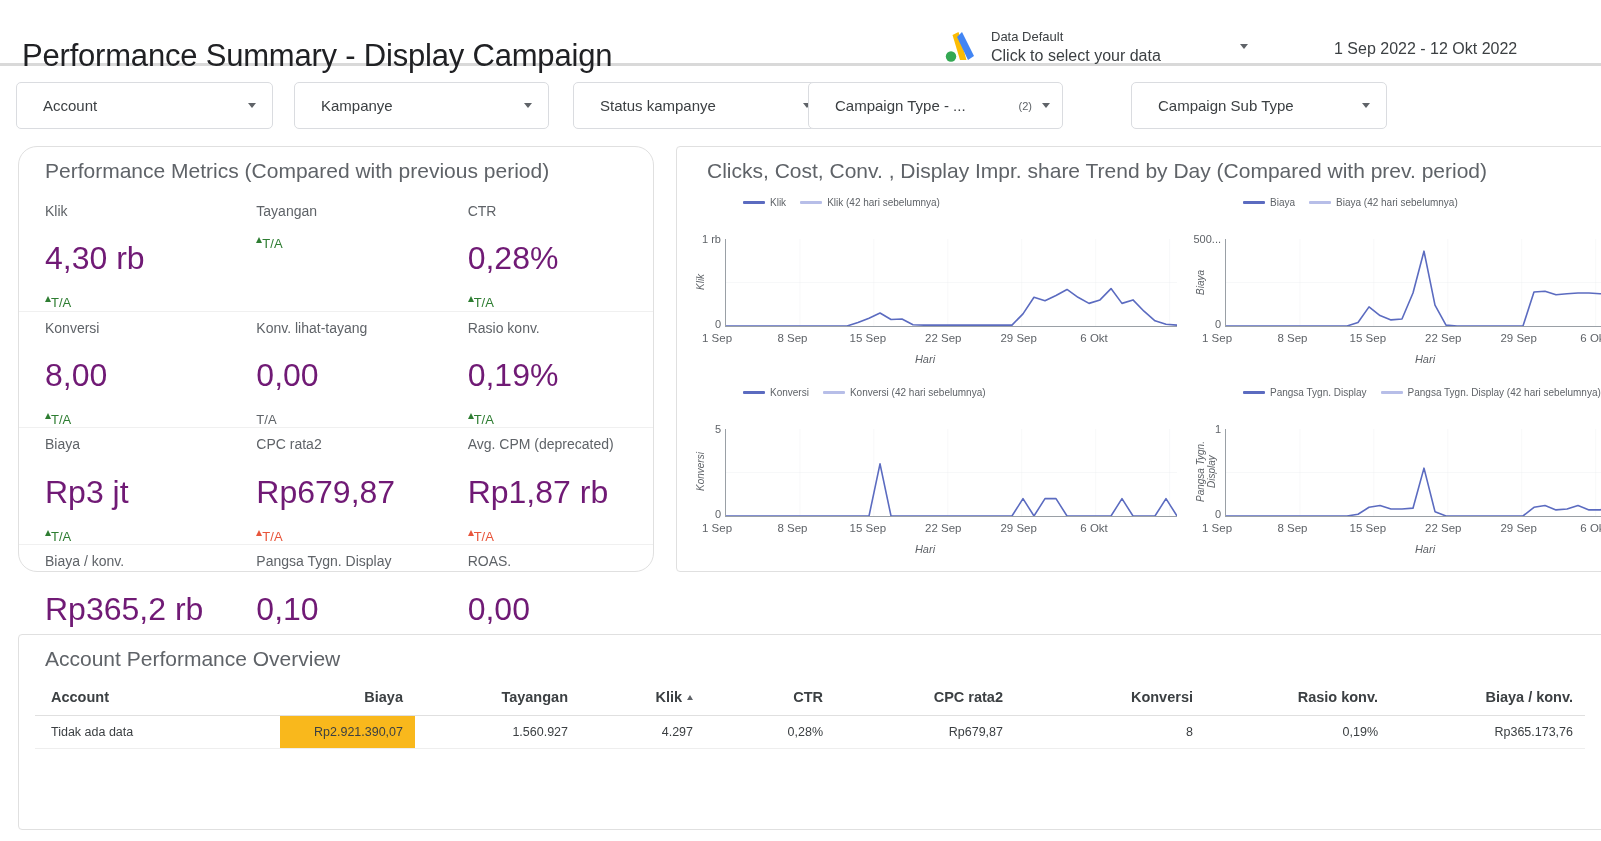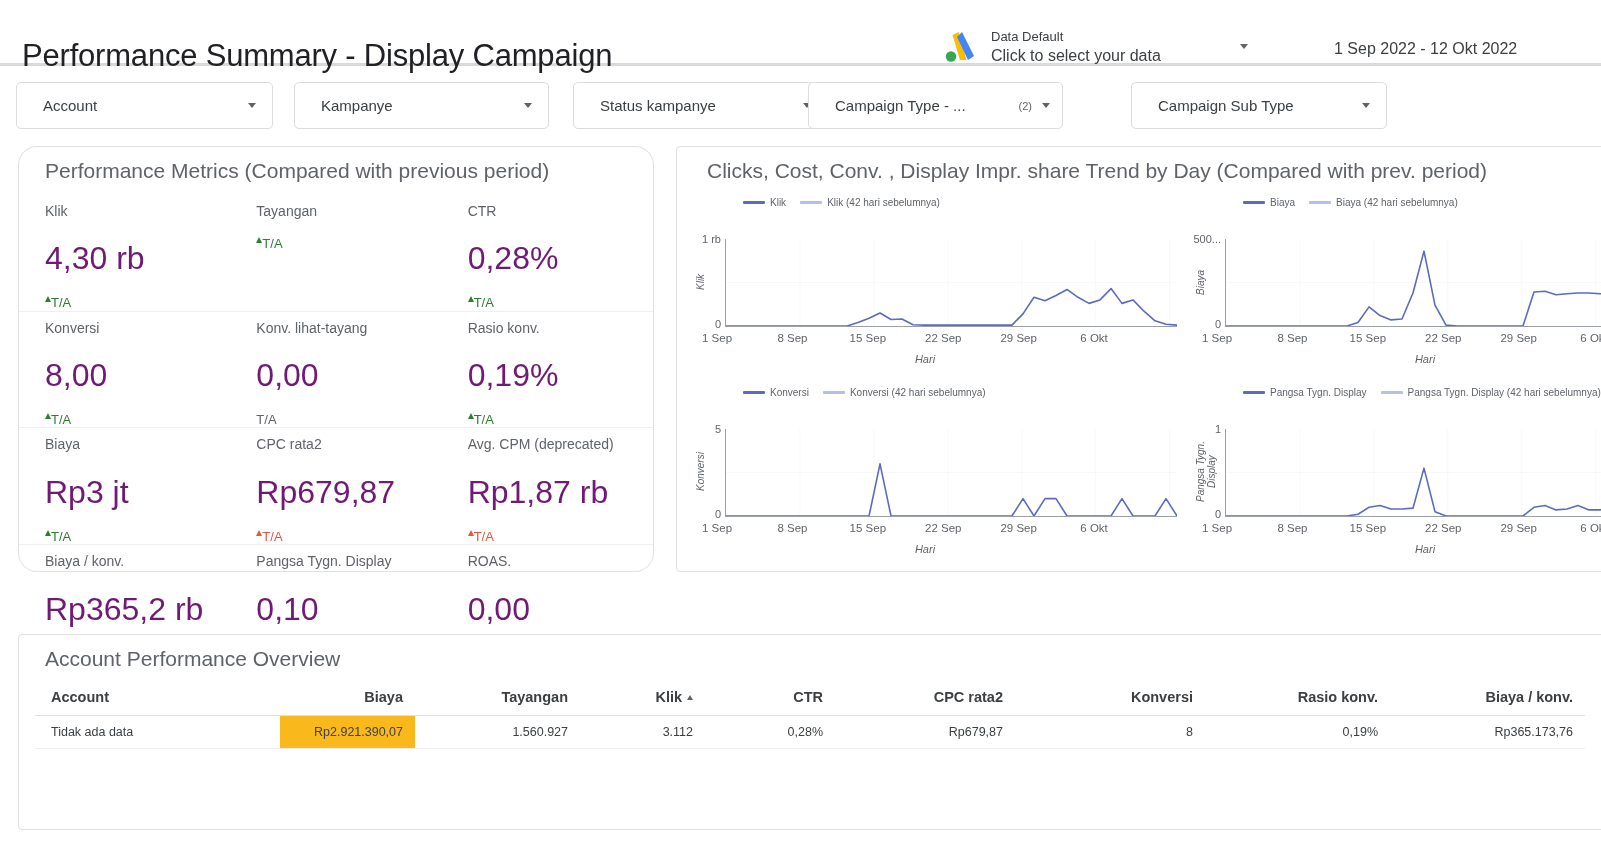--- a/index.html
+++ b/index.html
@@ -545,21 +545,21 @@
           <th><span>Konversi</span></th>
           <th><span>Rasio konv.</span></th>
           <th><span>Biaya / konv.</span></th>
         </tr>
       </thead>
     <tbody id="perf-body">
         <tr>
           <td class="left">Tidak ada data</td>
           <td class="hl">Rp2.921.390,07</td>
           <td>1.560.927</td>
-          <td>3.112</td>
+          <td>4.297</td>
           <td>0,28%</td>
           <td>Rp679,87</td>
           <td>8</td>
           <td>0,19%</td>
           <td>Rp365.173,76</td>
         </tr>
       </tbody>
   </table>
 </div>
 

